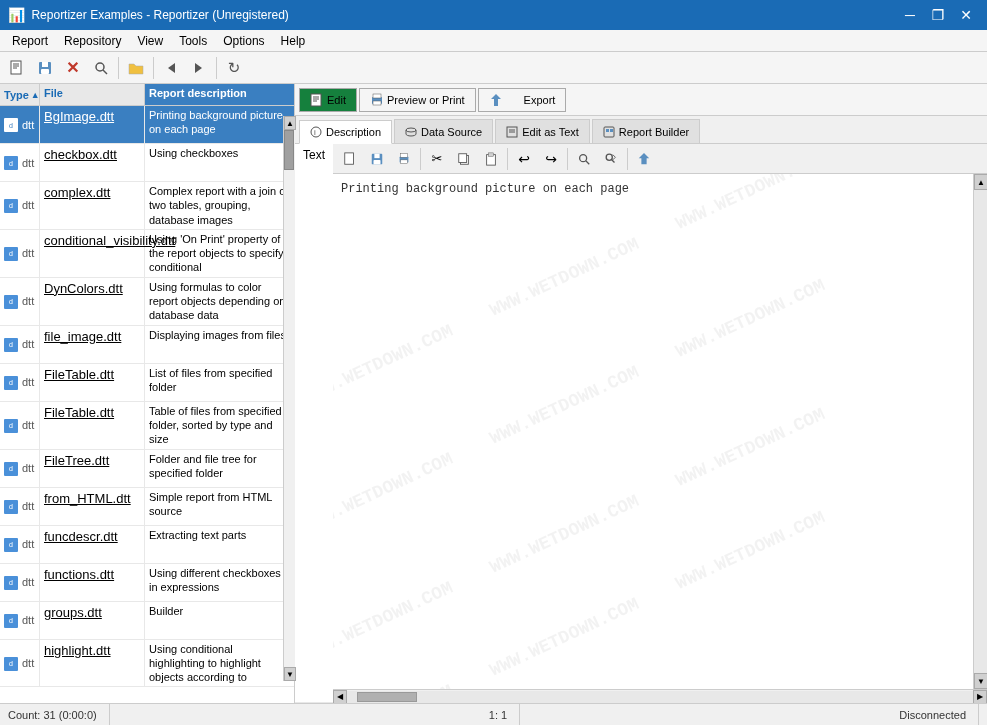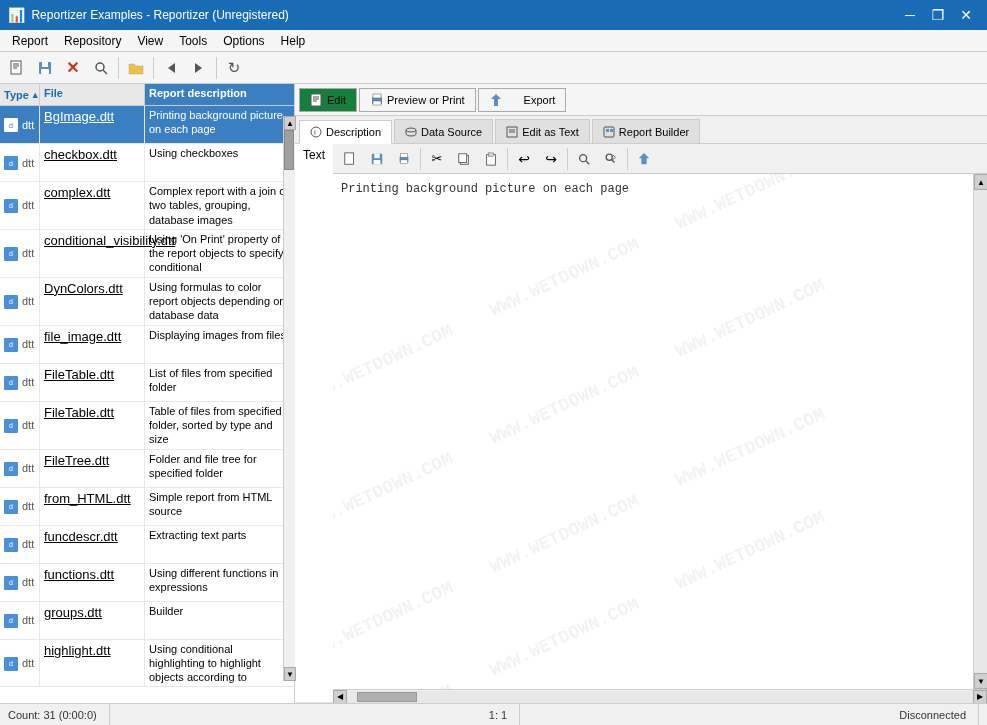--- a/index.html
+++ b/index.html
@@ -456,21 +456,21 @@
         <div class="cell-file">funcdescr.dtt</div>
         <div class="cell-desc">Extracting text parts</div>
       </div>
 
       <div class="table-row">
         <div class="cell-type">
           <span class="file-icon">d</span>
           <span>dtt</span>
         </div>
         <div class="cell-file">functions.dtt</div>
-        <div class="cell-desc">Using different functions in expressions</div>
+        <div class="cell-desc">Using different checkboxes in expressions</div>
       </div>
 
       <div class="table-row">
         <div class="cell-type">
           <span class="file-icon">d</span>
           <span>dtt</span>
         </div>
         <div class="cell-file">groups.dtt</div>
         <div class="cell-desc">Builder</div>
       </div>

